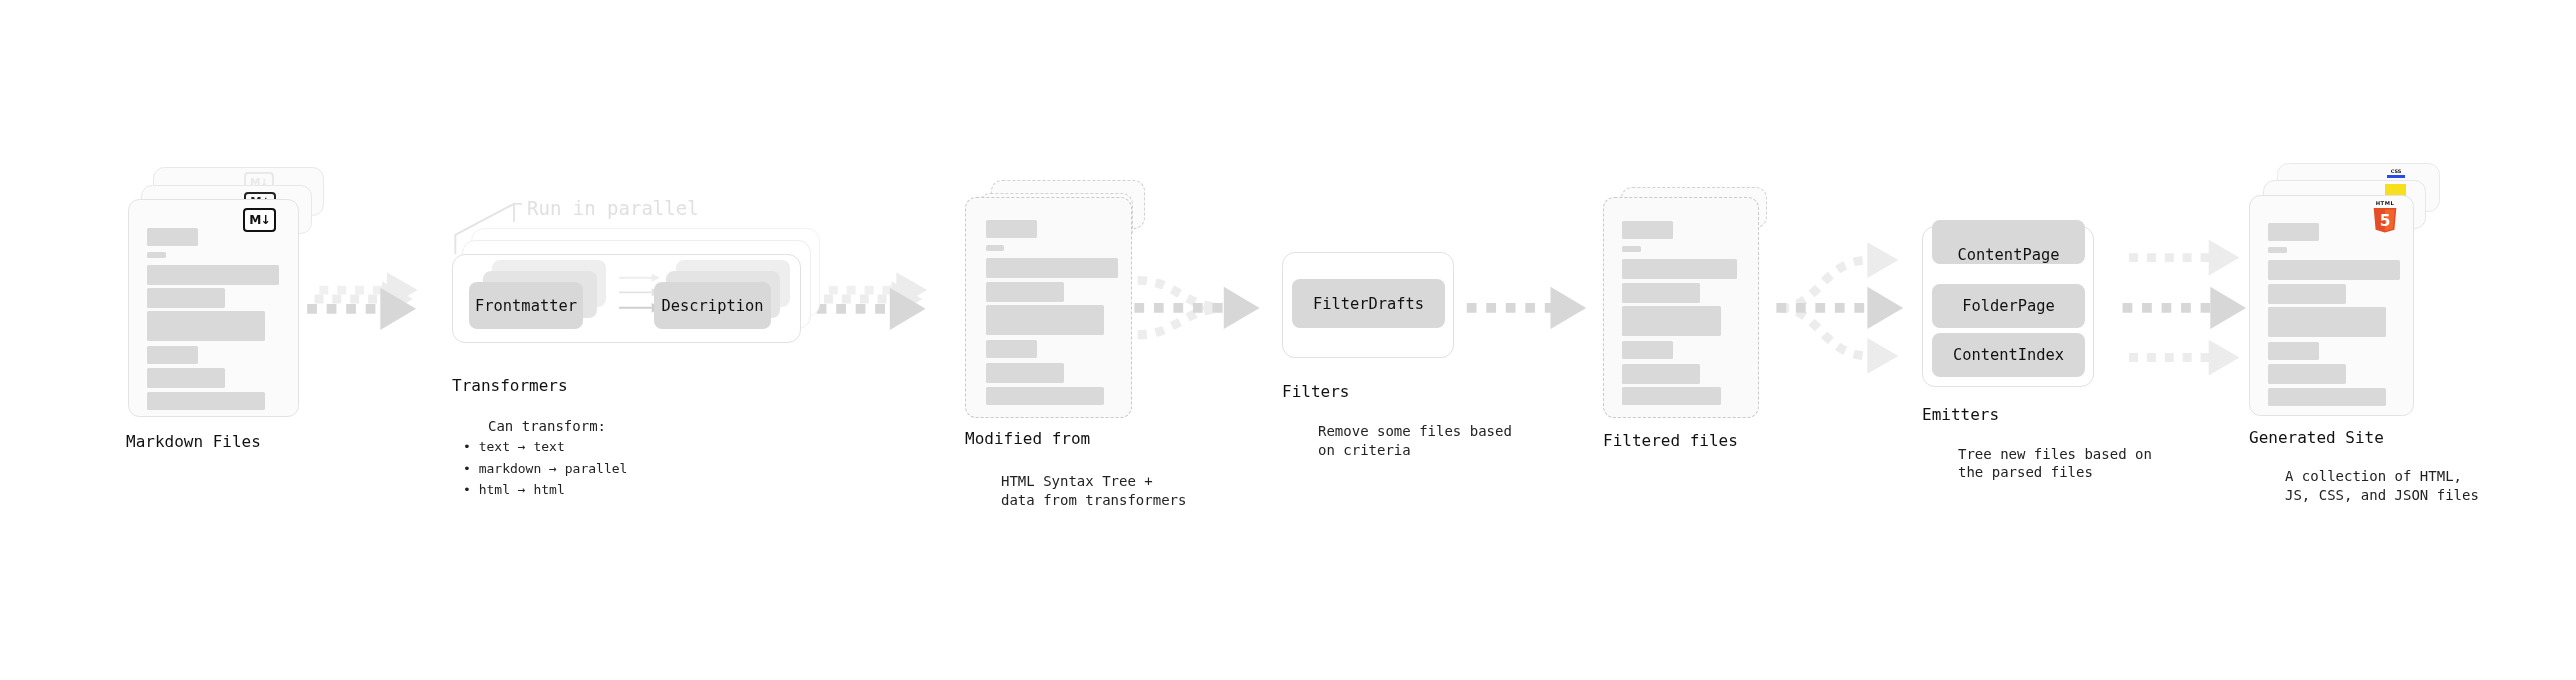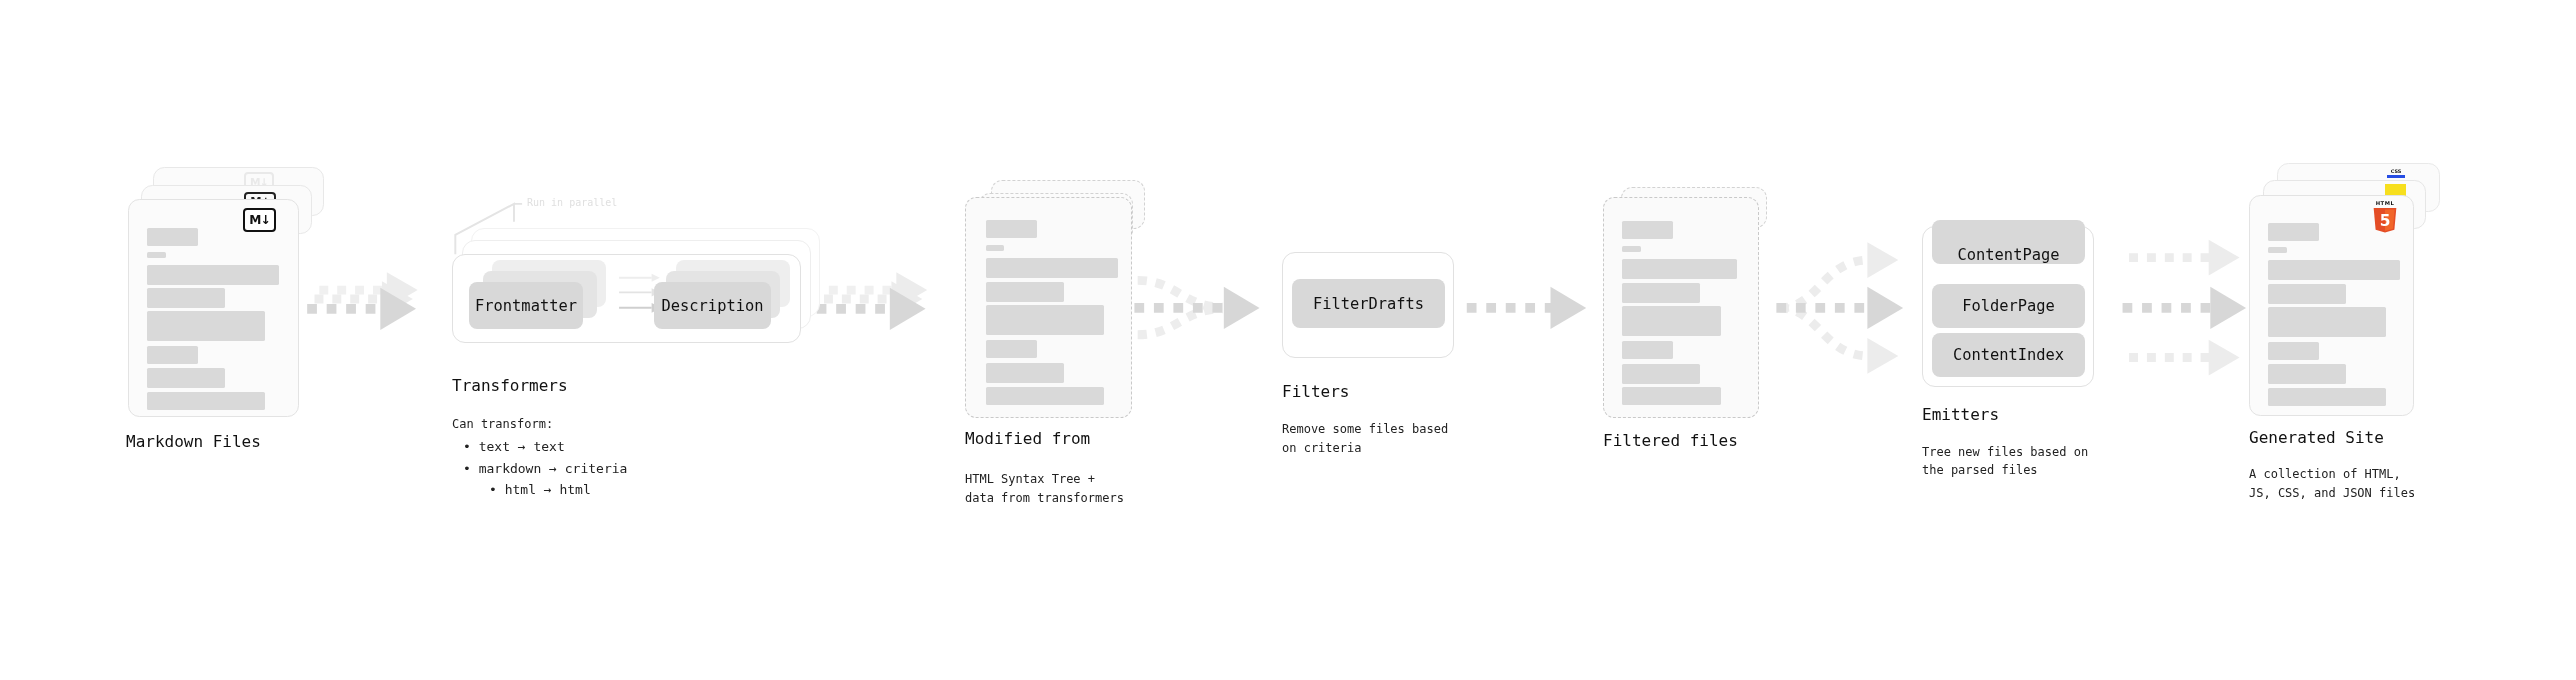--- a/index.html
+++ b/index.html
@@ -90,28 +90,29 @@
   
   .title{
     position:absolute;
     font-size:16px;
     letter-spacing:0px;
     color:#111;
     white-space:nowrap;
   }
   .subtitle{
     position:absolute;
-    font-size:12px;
+    font-size:14px;
     line-height:1.45;
     color:#222;
     white-space:pre;
+    margin-left:36px;
   }
   .hint{
     position:absolute;
-    font-size:10px;
+    font-size:19px;
     color:#e0e0e0;
     white-space:nowrap;
   }
   .bullets{
     position:absolute;
     font-size:13px;
     line-height:1.62;
     color:#222;
     white-space:pre;
   }
@@ -270,22 +271,22 @@
 
     <div class="chip ghost2" style="left:676px;top:260px;width:114px;height:47px;"></div>
     <div class="chip ghost1" style="left:666px;top:271px;width:114px;height:47px;"></div>
     <div class="chip" style="left:654px;top:282px;width:117px;height:47px;">
       <span>Description</span>
     </div>
 
     <div class="title" style="left:452px;top:376px;">Transformers</div>
     <div class="subtitle" style="left:452px;top:416px;">Can transform:</div>
     <div class="bullets" style="left:463px;top:436px;"><span>• text → text</span></div>
-    <div class="bullets" style="left:463px;top:458px;"><span>• markdown → criteria</span></div>
-    <div class="bullets" style="left:463px;top:479px;margin-left:26px;"><span>• html → html</span></div>
+    <div class="bullets" style="left:463px;top:458px;"><span>• markdown → parallel</span></div>
+    <div class="bullets" style="left:463px;top:479px;"><span>• html → html</span></div>
   </div>
 
   <div class="node">
     <div class="ghost dashed" style="left:991px;top:180px;width:154px;height:49px;"></div>
     <div class="ghost dashed" style="left:979px;top:193px;width:154px;height:49px;"></div>
 
     <div class="doccard dashed" style="left:965px;top:197px;width:167px;height:221px;">
       <div class="skel" style="left:19.5px;top:22px;width:51px;height:18px;"></div>
       <div class="skel" style="left:19.5px;top:47px;width:18.7px;height:5.7px;"></div>
       <div class="skel" style="left:19.5px;top:60px;width:132px;height:19.5px;"></div>

